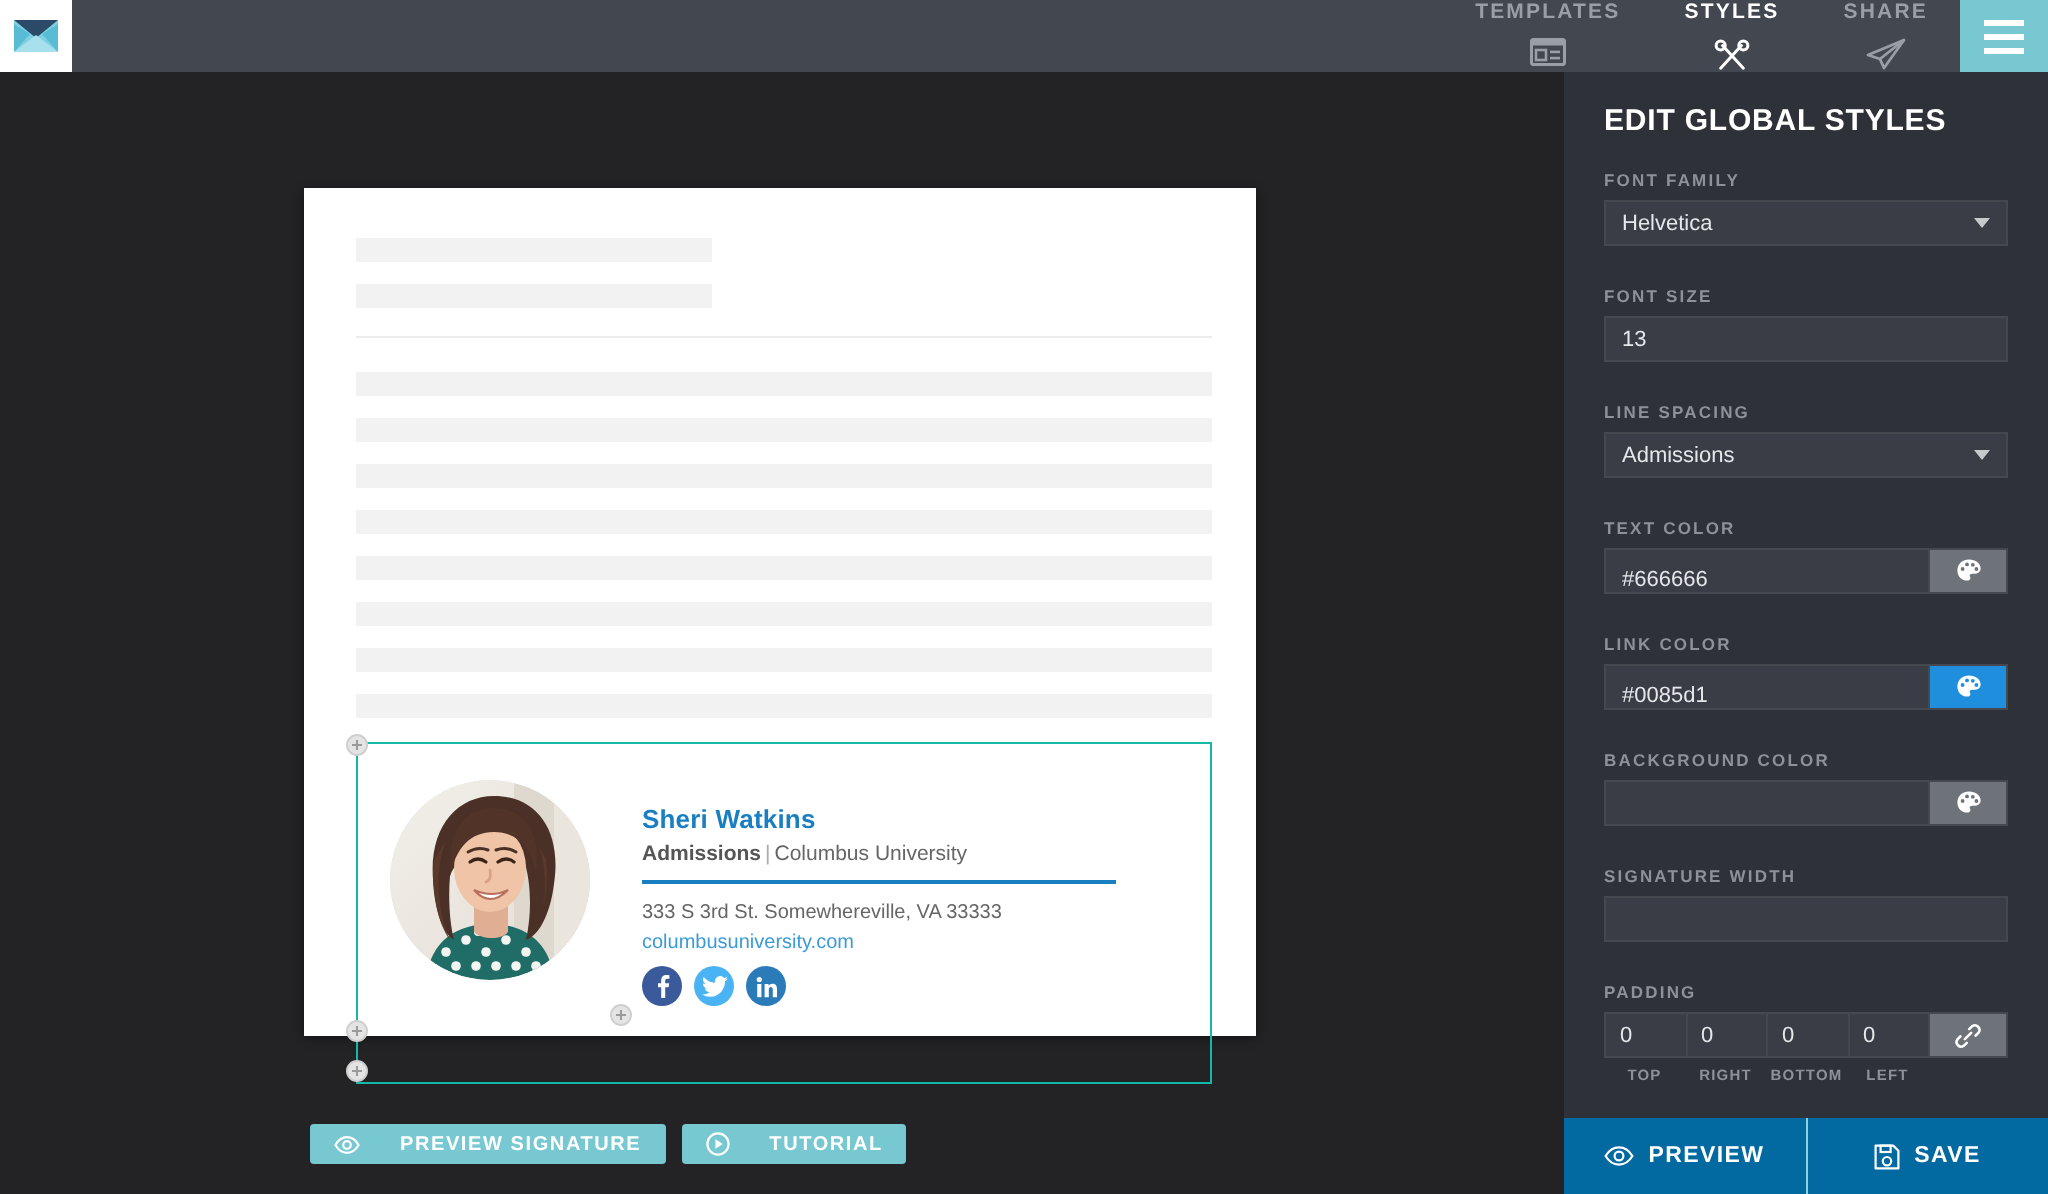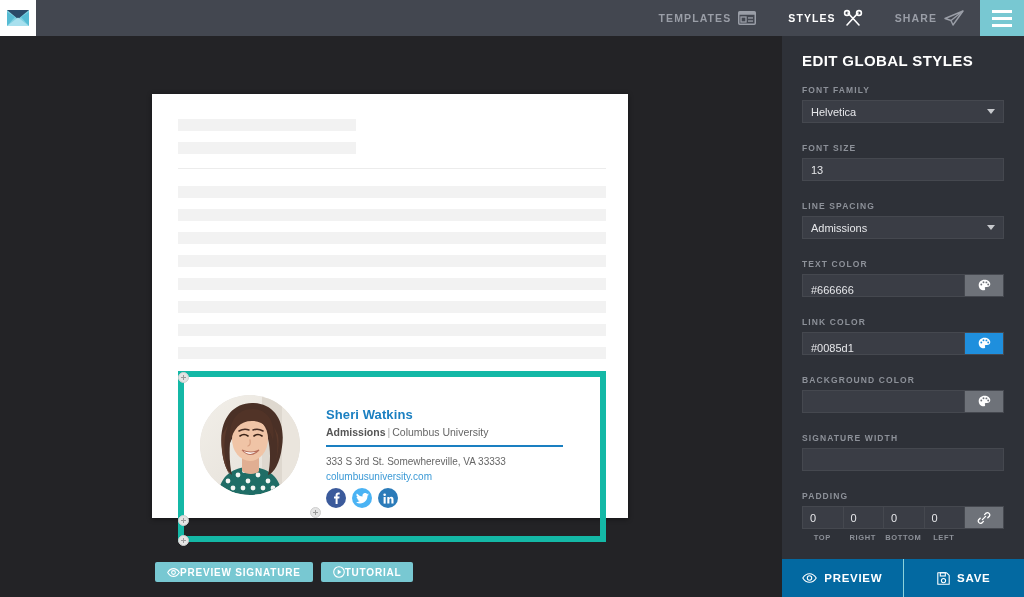--- a/index.html
+++ b/index.html
@@ -23,21 +23,21 @@
     display: flex; align-items: center; justify-content: center;
     flex: 0 0 36px;
   }
   .logo-env { width: 22px; height: 16px; display: block; }
   .topbar-spacer { flex: 1 1 auto; }
   .topnav { display: flex; align-items: center; gap: 0; padding-right: 0; }
   .topnav-item {
     display: flex; align-items: center; gap: 7px;
     padding: 0 16px; height: 36px;
     color: #9a9ea7; font-size: 10.5px; letter-spacing: 1.1px;
-    font-weight: bold; cursor: pointer; text-transform: uppercase;
+    font-weight: bold; cursor: pointer; text-transform: uppercase; flex-direction: column;
   }
   .topnav-item.active { color: #ffffff; }
   .topnav-item svg { display: block; }
   .hamburger {
     width: 44px; height: 36px; background: #78c8d2;
     display: flex; flex-direction: column; align-items: center;
     justify-content: center; gap: 4px; cursor: pointer; flex: 0 0 44px;
   }
   .hamburger span { display: block; width: 20px; height: 3px; background: #fff; }
 
@@ -55,21 +55,21 @@
   }
   .doc-inner { padding: 25px 24px 0 26px; }
   .ph-short { width: 178px; height: 12px; background: #f2f2f2; margin-bottom: 11px; }
   .ph-divider { height: 1px; background: #ececec; margin: 14px 0 17px 0; width: 428px; }
   .ph-line { width: 428px; height: 12px; background: #f2f2f2; margin-bottom: 11px; }
 
   
   .sig-wrap {
     position: relative; margin: 12px 0 0 0;
     width: 428px; height: 171px;
-    border: 6px solid #14b8a6;
+    border: 1px solid #14b8a6;
   }
   .handle {
     position: absolute; width: 11px; height: 11px; border-radius: 50%;
     background: #e4e4e4; border: 1px solid #cfcfcf; cursor: pointer;
     display: flex; align-items: center; justify-content: center;
   }
   .handle::before, .handle::after {
     content: ""; position: absolute; background: #9a9a9a;
   }
   .handle::before { width: 5px; height: 1px; }
@@ -108,21 +108,21 @@
   .soc-tw { background: #4ab3f4; }
   .soc-li { background: #2b7bb9; }
 
   
   .doc-actions { position: absolute; left: 155px; top: 526px; display: flex; gap: 8px; }
   .btn-teal {
     background: #78c8d2; color: #ffffff; border: none;
     font-family: "Liberation Sans", sans-serif;
     font-size: 10px; font-weight: bold; letter-spacing: 0.8px;
     padding: 0 12px; height: 20px; border-radius: 2px;
-    display: flex; align-items: center; gap: 0; cursor: pointer;
+    display: flex; align-items: center; gap: 20px; cursor: pointer;
     text-transform: uppercase;
   }
   .btn-teal svg { display: block; }
 
   
   .panel {
     position: absolute; top: 36px; right: 0;
     width: 242px; height: 561px;
     background: #2e3138;
     padding: 16px 20px 0 20px;

